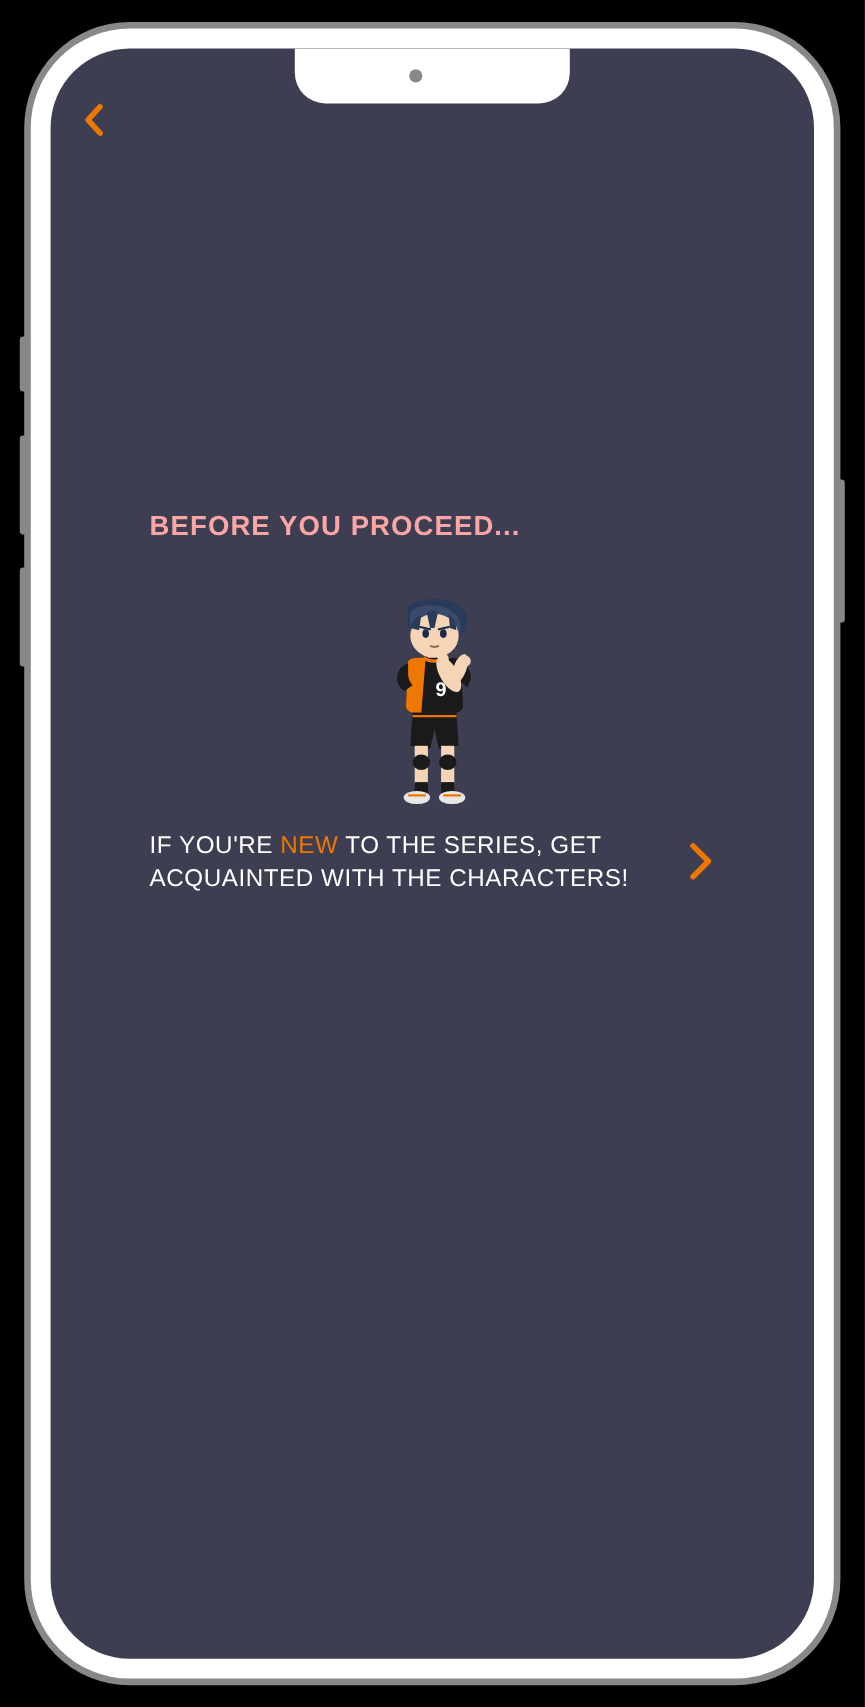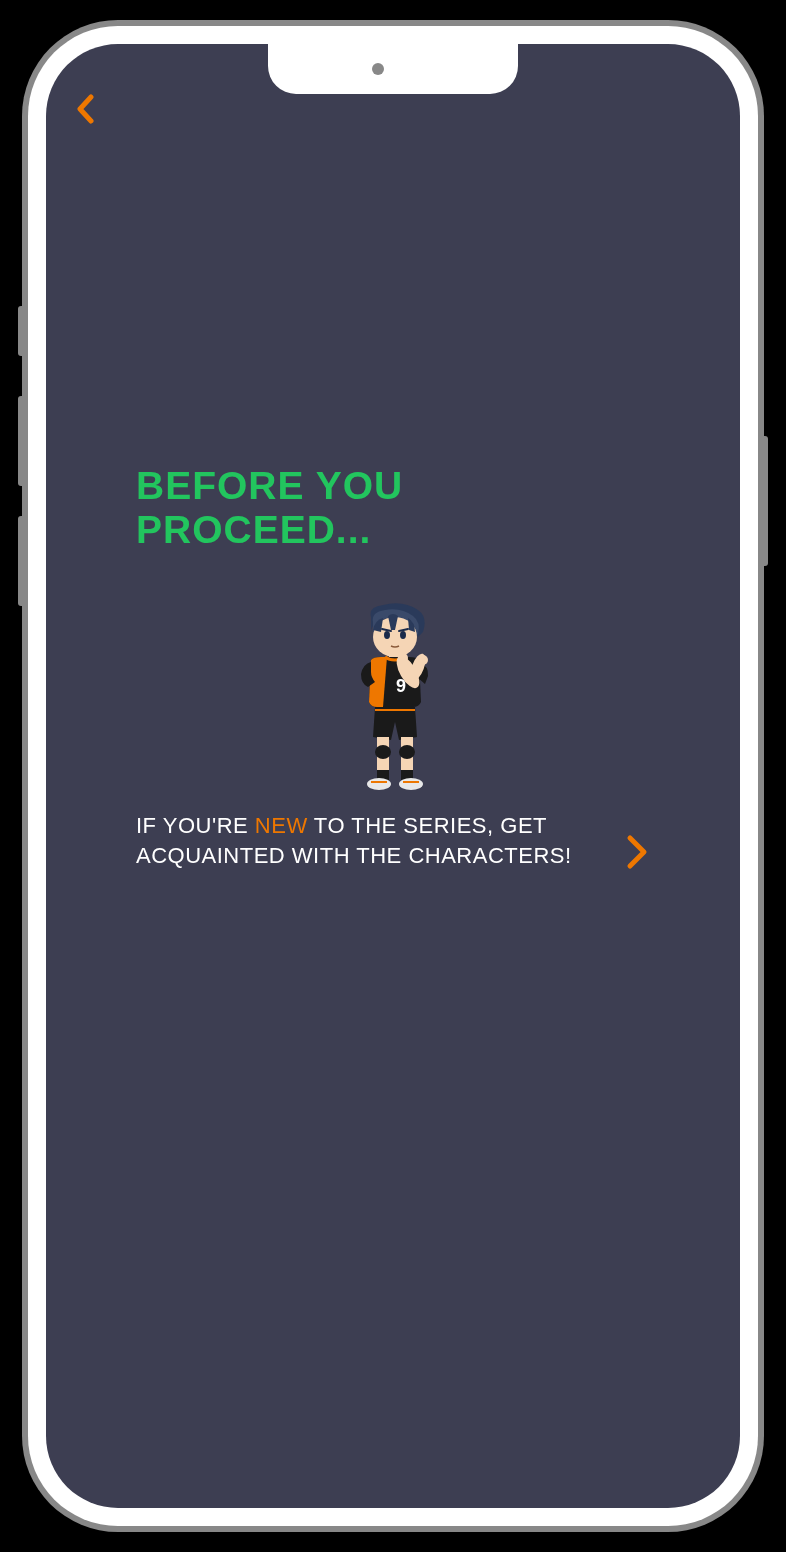--- a/index.html
+++ b/index.html
@@ -106,22 +106,22 @@
       left: 30px;
       color: #ee7700;
       cursor: pointer;
     }
     
     .content {
       padding: 420px 90px 0 90px;
     }
     
     .title {
-      color: #22c55e;
-      font-size: 39px;
+      color: #fca5a5;
+      font-size: 25px;
       font-weight: 800;
       letter-spacing: 1px;
       margin-bottom: 50px;
     }
     
     .character-section {
       text-align: center;
       margin-bottom: 15px;
     }
     
@@ -130,21 +130,21 @@
       font-size: 15px;
       margin-bottom: 10px;
     }
     
     .character-svg {
       display: inline-block;
     }
     
     .option-row {
       display: flex;
-      align-items: flex-end;
+      align-items: center;
       justify-content: space-between;
       margin-bottom: 130px;
       cursor: pointer;
     }
     
     .option-text {
       color: #fff;
       font-size: 22px;
       line-height: 1.35;
       letter-spacing: 0.5px;

